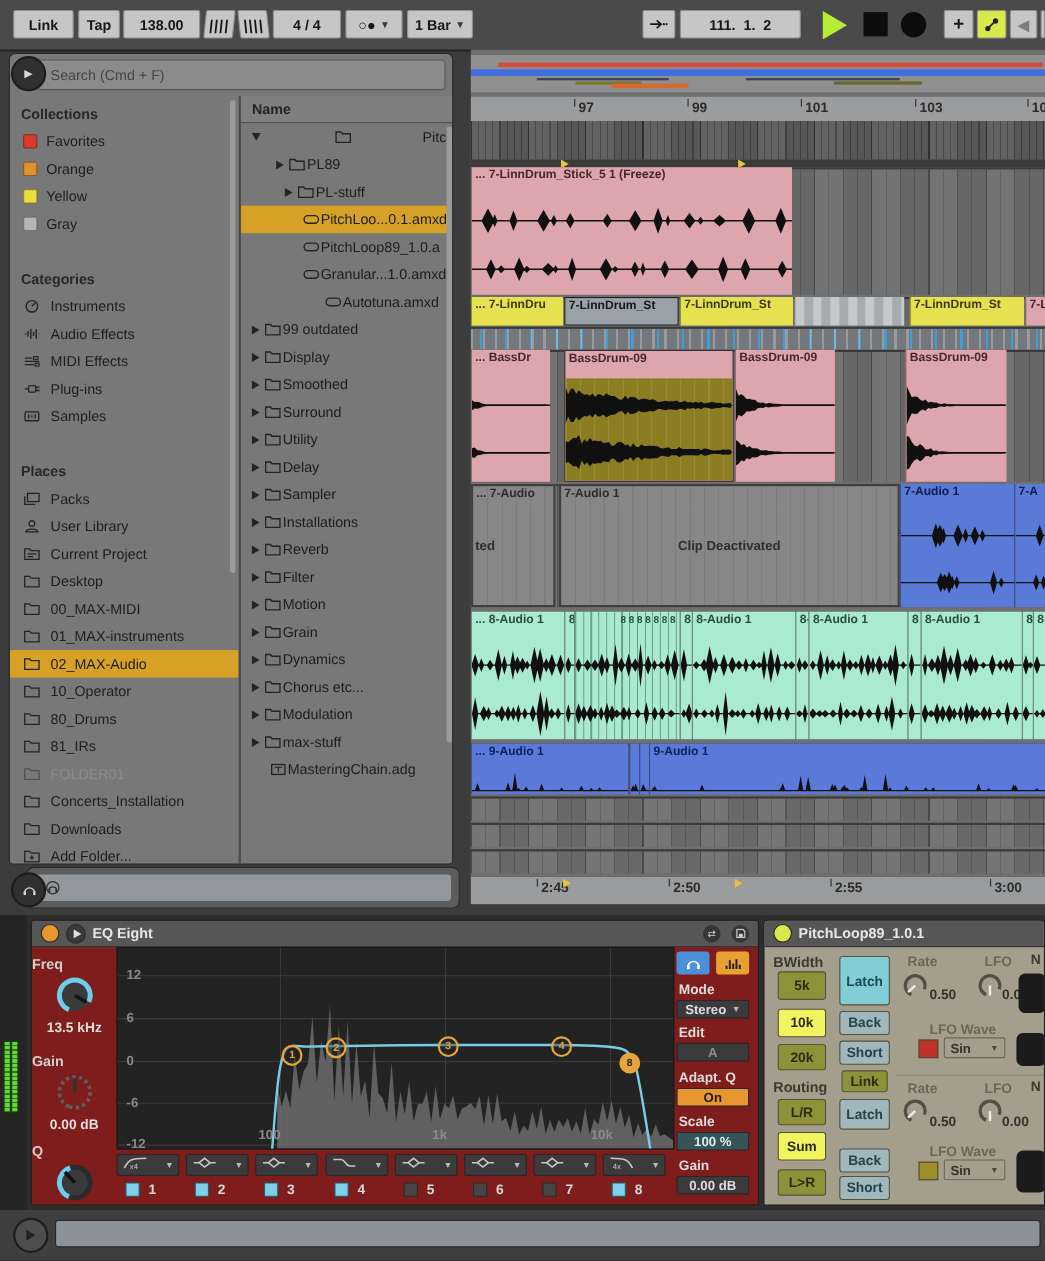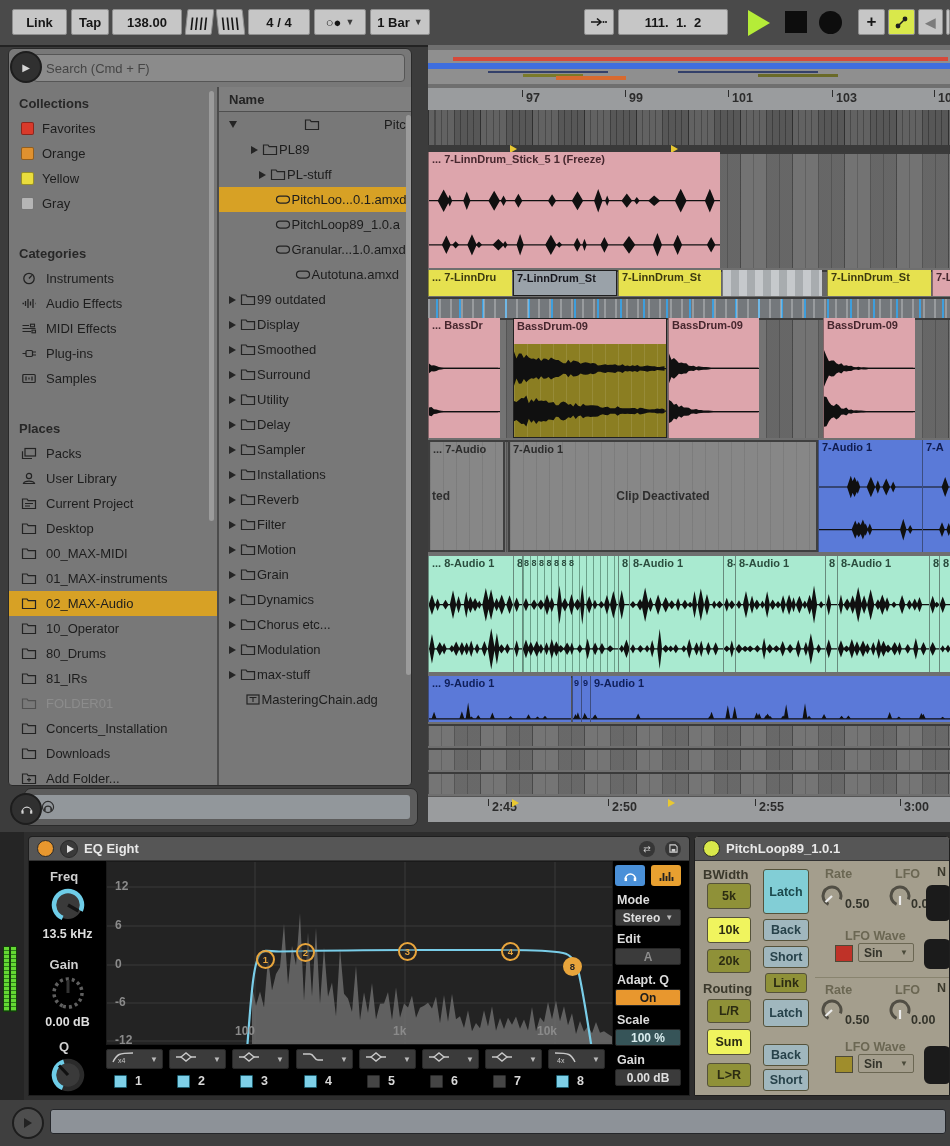--- a/index.html
+++ b/index.html
@@ -67,21 +67,21 @@
      background-image:repeating-linear-gradient(90deg,rgba(255,255,255,.05) 0 26px,rgba(0,0,0,.05) 26px 52px),
        repeating-linear-gradient(90deg,rgba(0,0,0,.18) 0 1px,transparent 1px 13px),
        repeating-linear-gradient(90deg,rgba(0,0,0,.30) 0 1px,transparent 1px 52px);
      border-top:2px solid #3b3b3b;box-sizing:border-box;}
   .lane-ticks{background-color:#74787c;
      background-image:repeating-linear-gradient(90deg,rgba(255,255,255,.26) 0 2px,transparent 2px 11px),
        repeating-linear-gradient(90deg,transparent 0 8px,#3e9edc 8px 10px,transparent 10px 23px);}
   .lane-empty{background-color:#6e6e6e;}
   .clip{position:absolute;box-sizing:border-box;overflow:hidden;border-left:1px solid rgba(25,25,25,.45);}
   .clip-lbl{position:relative;z-index:3;display:block;font-size:11px;font-weight:700;color:#35353a;padding:1px 3px;white-space:nowrap;line-height:13px;}
-  .clip-lbl.tiny{font-size:9px;padding:1px 1px;}
+  .clip-lbl.tiny{font-size:9px;padding:1px 1px;margin-left:40px;}
   .wave{position:absolute;left:0;top:0;width:100%;height:100%;z-index:2;}
   .c-pink{background:#dda5ac;}      .c-pink .clip-lbl{color:#46272e;}
   .c-yellow{background:#e6e14f;}    .c-yellow .clip-lbl{color:#3c3a10;}
   .c-grayblue{background:#9aa2a9;border:1px solid #1f1f1f;} .c-grayblue .clip-lbl{color:#16161c;}
   .c-slices{background:repeating-linear-gradient(90deg,#c6c9cc 0 8px,#a8acaf 8px 16px);}
   .c-deact{background:#878787;border:2px solid #3f3f3f;
      background-image:repeating-linear-gradient(90deg,rgba(0,0,0,.08) 0 1px,transparent 1px 13px);}
   .c-deact .clip-lbl{color:#2c2c2c;}
   .deact-sub{position:absolute;z-index:3;width:100%;top:50%;margin-top:-7px;text-align:center;font-size:12px;font-weight:700;color:#2e2e2e;}
   .deact-sub.left{width:auto;left:2px;text-align:left;}
@@ -89,34 +89,34 @@
   .c-mint,.c-mintslices{background:#a9ead0;} .c-mint .clip-lbl,.c-mintslices .clip-lbl{color:#2b4d3e;}
   .c-mintslices{background-image:repeating-linear-gradient(90deg,rgba(30,70,50,.45) 0 1px,transparent 1px 7px);}
   .c-blue9{background:#5b79d8;}     .c-blue9 .clip-lbl{color:#0f1f5a;}
   .c-selected{background:#dda5ac;border:1px solid #222;} .c-selected .clip-lbl{color:#46272e;}
   .bass-body{position:absolute;left:0;right:0;top:25px;bottom:0;background:#8b7e22;z-index:1;
      background-image:repeating-linear-gradient(90deg,rgba(255,255,255,.10) 0 1px,transparent 1px 13px);}
   
   #device-area{position:absolute;left:0;top:832px;width:950px;height:268px;background:#2d2d2d;}
   #left-rail{position:absolute;left:0;top:0;width:24px;height:268px;background:#252525;}
   .meter{position:absolute;width:5px;height:64px;top:114px;background:repeating-linear-gradient(180deg,#63d832 0 3px,#2e7a1c 3px 4px);border:1px solid #143c0c;}
-  .device{position:absolute;top:4px;height:260px;background:#000000;border:1px solid #1f1f1f;border-radius:4px 4px 0 0;box-sizing:border-box;overflow:hidden;}
+  .device{position:absolute;top:4px;height:260px;background:#7f1d1d;border:1px solid #1f1f1f;border-radius:4px 4px 0 0;box-sizing:border-box;overflow:hidden;}
   .dev-header{position:absolute;left:0;top:0;right:0;height:24px;background:#565656;border-bottom:1px solid #333;display:flex;align-items:center;gap:6px;padding:0 8px;box-sizing:border-box;}
   .activator{width:15px;height:15px;border-radius:50%;border:1px solid #2a2a2a;flex:none;}
   .act-orange{background:#e8972e;}
   .act-lime{background:#d9e84a;}
   .dev-preview{width:16px;height:16px;border-radius:50%;background:#3a3a3a;border:1px solid #2a2a2a;display:flex;align-items:center;justify-content:center;flex:none;}
   .dev-preview i{display:block;width:0;height:0;border-left:7px solid #e0e0e0;border-top:4px solid transparent;border-bottom:4px solid transparent;margin-left:2px;}
   .dev-title{font-size:13px;font-weight:700;color:#e8e8e8;white-space:nowrap;}
   .hdr-ic{margin-left:auto;width:16px;height:16px;border-radius:50%;background:#363636;color:#cfcfcf;font-size:9px;display:flex;align-items:center;justify-content:center;flex:none;}
   .hdr-ic + .hdr-ic{margin-left:4px;}
   
   #eq-device{left:28px;width:662px;}
   .eq-params{position:absolute;left:0;top:24px;width:77px;bottom:0;}
-  .p-lbl{position:absolute;width:70px;text-align:center;font-size:13px;font-weight:700;color:#cfcfcf;}
+  .p-lbl{position:absolute;width:70px;font-size:13px;font-weight:700;color:#cfcfcf;}
   .p-val{position:absolute;width:77px;text-align:center;font-size:12.5px;font-weight:700;color:#dedede;}
   .knob{position:absolute;left:19px;}
   #eq-graph{position:absolute;left:77px;top:24px;width:505px;height:182px;background:#232323;border:1px solid #1a1a1a;box-sizing:content-box;}
   .gtick{position:absolute;font-size:12px;font-weight:600;color:#8a8a8a;}
   .eq-node{position:absolute;width:15px;height:15px;border:2px solid #e8a53c;border-radius:50%;color:#e8a53c;font-size:9.5px;font-weight:700;display:flex;align-items:center;justify-content:center;background:rgba(35,35,35,.4);z-index:4;}
   .eq-node.filled{background:#e8a53c;color:#262626;}
   #eq-bands{position:absolute;left:77px;top:212px;width:508px;height:46px;}
   .band{position:absolute;top:0;width:57px;}
   .band-dd{height:20px;background:#3b3b3b;border:1px solid #272727;border-radius:2px;display:flex;align-items:center;justify-content:space-between;padding:0 4px;box-sizing:border-box;}
   .band-dd svg{width:24px;height:14px;}

